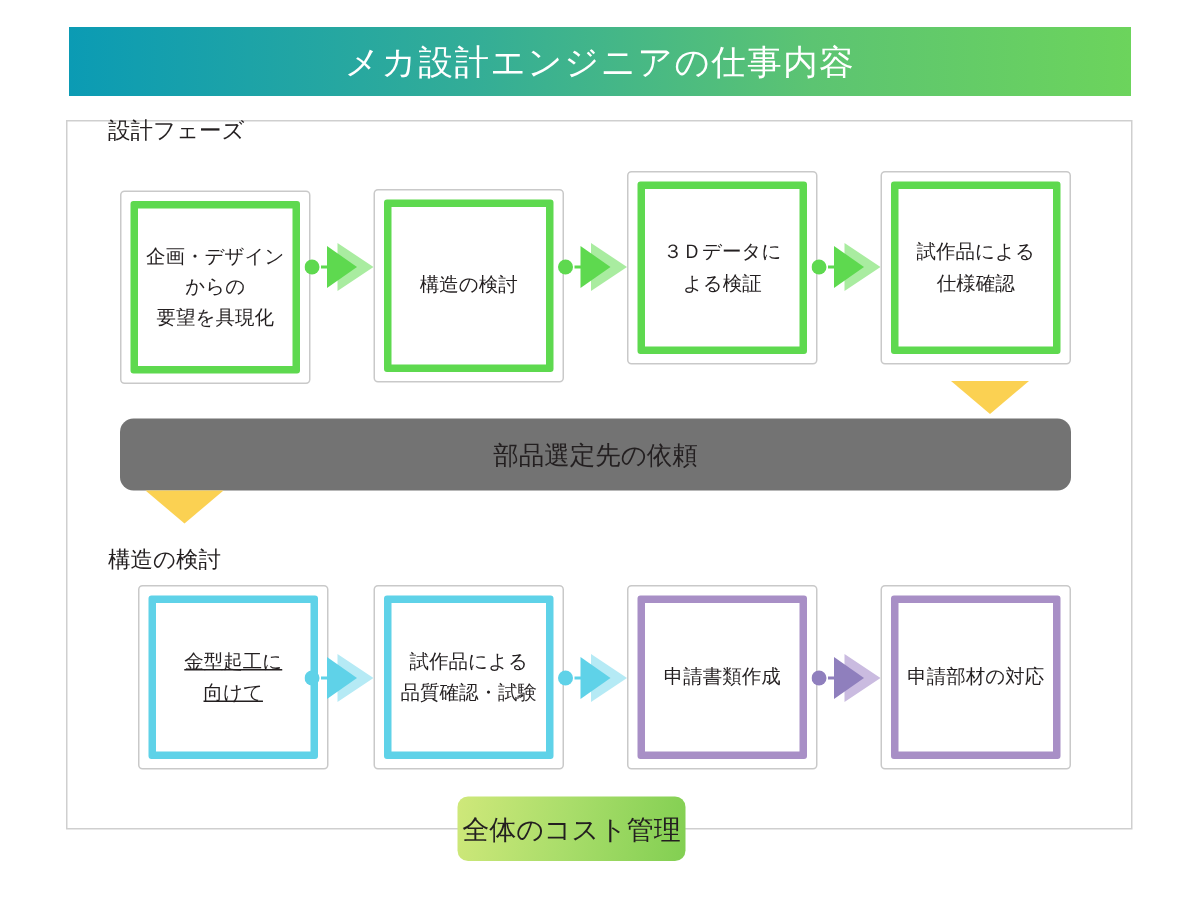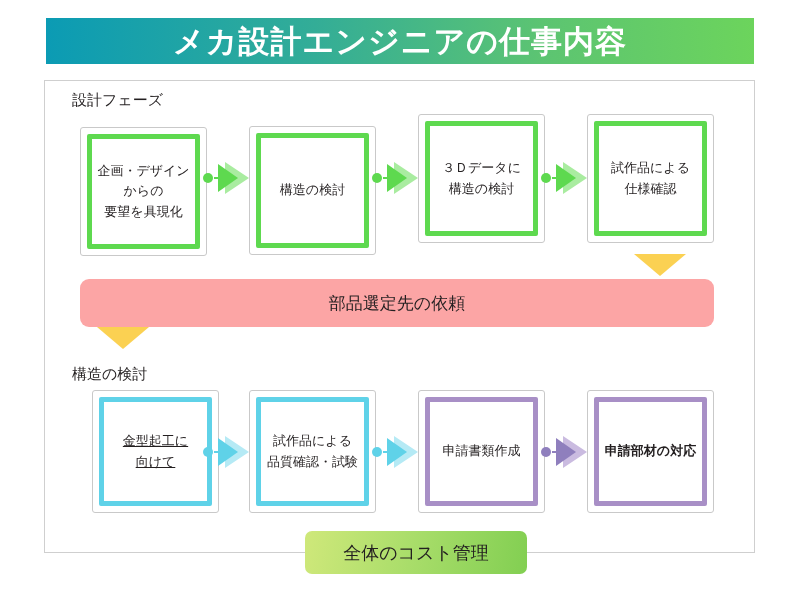--- a/index.html
+++ b/index.html
@@ -23,22 +23,22 @@
     top: 18px;
     width: 708px;
     height: 46px;
     background: linear-gradient(90deg, #0b9bb4 0%, #33ad97 38%, #5cc472 70%, #6cd45c 100%);
     display: flex;
     align-items: center;
     justify-content: center;
   }
   .banner-title {
     color: #ffffff;
-    font-size: 31px;
-    font-weight: bold;
+    font-size: 23px;
+    font-weight: normal;
     letter-spacing: 1px;
     line-height: 1;
   }
 
   
   .panel {
     position: absolute;
     left: 44px;
     top: 80px;
     width: 711px;
@@ -49,21 +49,21 @@
   }
 
   
   .phase-label {
     position: absolute;
     font-size: 15px;
     color: #231f20;
     line-height: 1;
     white-space: nowrap;
   }
-  .phase-label.design  { left: 72px; top: 92px; }
+  .phase-label.design  { left: 72px; top: 80px; }
   .phase-label.massprod{ left: 72px; top: 366px; }
 
   
   .step {
     position: absolute;
     box-sizing: border-box;
     border: 1px solid #c9c9c9;
     border-radius: 3px;
     background: #ffffff;
     padding: 6px;
@@ -95,21 +95,21 @@
   .r1c1 { left: 80px; margin-top: 13px; }
   .r1c2 { left: 249px; margin-top: 12px; }
   .r1c3 { left: 418px; }
   .r1c4 { left: 587px; }
 
   
   .row2 { top: 390px; width: 127px; height: 123px; }
   .r2c1 { left: 92px; text-decoration: underline; }
   .r2c2 { left: 249px; }
   .r2c3 { left: 418px; }
-  .r2c4 { left: 587px; font-weight: bold; }
+  .r2c4 { left: 587px; }
 
   
   .arrow {
     position: absolute;
     width: 48px;
     height: 40px;
   }
   .arrow svg { display: block; width: 48px; height: 40px; }
 
   .ar1 { top: 158px; }
@@ -118,21 +118,21 @@
   .ax2 { left: 372px; }
   .ax3 { left: 541px; }
 
   
   .yellow-bar {
     position: absolute;
     left: 80px;
     top: 279px;
     width: 634px;
     height: 48px;
-    background: #fca5a5;
+    background: #737373;
     border-radius: 9px;
     display: flex;
     align-items: center;
     justify-content: center;
   }
   .yellow-bar-text {
     font-size: 17px;
     color: #231f20;
     line-height: 1;
   }
@@ -146,21 +146,21 @@
     border-top: 22px solid #fbd152;
   }
   .tri-top-right { left: 634px; top: 254px; }
   .tri-bot-left  { left: 97px;  top: 327px; }
 
   
   .cost-label {
     position: absolute;
     left: 305px;
     top: 531px;
-    width: 222px;
+    width: 152px;
     height: 43px;
     border-radius: 7px;
     background: linear-gradient(100deg, #cfe87a 0%, #a9dd6a 48%, #82cf52 100%);
     display: flex;
     align-items: center;
     justify-content: center;
   }
   .cost-label-text {
     font-size: 18px;
     color: #231f20;
@@ -187,21 +187,21 @@
   </div>
 </div>
 <div class="step row1 r1c2">
   <div class="step-inner">
     <span class="step-text">構造の検討</span>
   </div>
 </div>
 <div class="step row1 r1c3">
   <div class="step-inner">
     <span class="step-text">３Ｄデータに
-構造の検討</span>
+よる検証</span>
   </div>
 </div>
 <div class="step row1 r1c4">
   <div class="step-inner">
     <span class="step-text">試作品による
 仕様確認</span>
   </div>
 </div>
 
 <div class="arrow ar1 ax1">

